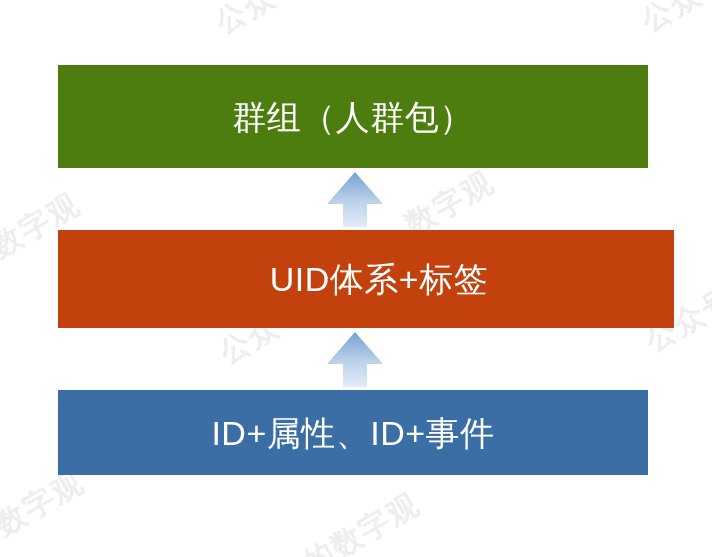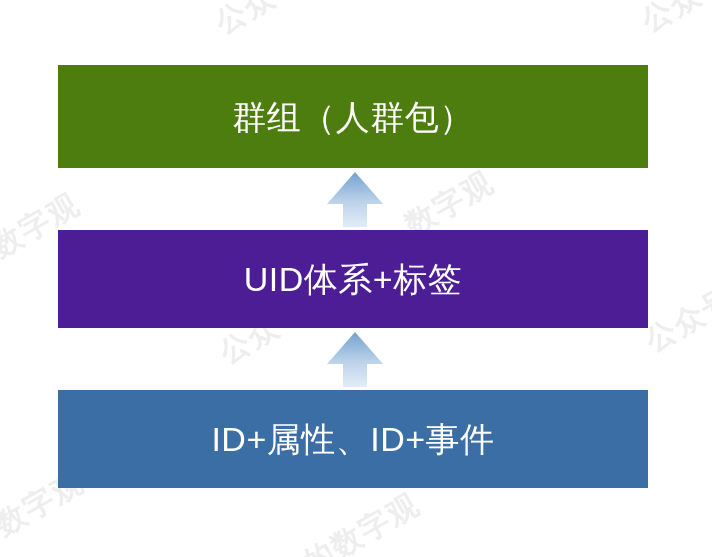--- a/index.html
+++ b/index.html
@@ -59,21 +59,21 @@
     color: #ffffff;
     font-size: 34px;
     font-weight: 400;
     line-height: 1;
     letter-spacing: 0.5px;
     white-space: nowrap;
   }
 
   #tier-box-top    { top: 65px;  height: 103px; }
   #tier-box-middle { top: 230px; height: 98px;  }
-  #tier-box-bottom { top: 390px; height: 98px; text-align: center;  }
+  #tier-box-bottom { top: 390px; height: 85px; text-align: center;  }
 
   .arrow-connector {
     position: absolute;
     left: 326px;
     width: 58px;
     height: 57px;
   }
   #arrow-middle-to-top    { top: 171px; }
   #arrow-bottom-to-middle { top: 331px; }
   .arrow-connector svg { display: block; width: 100%; height: 100%; }
@@ -104,21 +104,21 @@
         <linearGradient id="arrowGradA" x1="0" y1="0" x2="0" y2="1">
           <stop offset="0%" stop-color="#74a1d1"></stop>
           <stop offset="55%" stop-color="#bdd3ea"></stop>
           <stop offset="100%" stop-color="#e2ecf7"></stop>
         </linearGradient>
       </defs>
       <polygon points="29,1 57,33 41,33 41,56 17,56 17,33 1,33" fill="url(#arrowGradA)"></polygon>
     </svg>
   </div>
 
-  <div class="tier-box" id="tier-box-middle" style="background: #4c1d95;">
+  <div class="tier-box" id="tier-box-middle" style="background: #c2410c; padding-left: 26px;">
     <span class="tier-label" style="color: rgb(255, 255, 255);">UID体系+标签</span>
   </div>
 
   <div class="arrow-connector" id="arrow-bottom-to-middle">
     <svg viewBox="0 0 58 57" preserveAspectRatio="none" aria-hidden="true">
       <defs>
         <linearGradient id="arrowGradB" x1="0" y1="0" x2="0" y2="1">
           <stop offset="0%" stop-color="#74a1d1"></stop>
           <stop offset="55%" stop-color="#bdd3ea"></stop>
           <stop offset="100%" stop-color="#e2ecf7"></stop>

